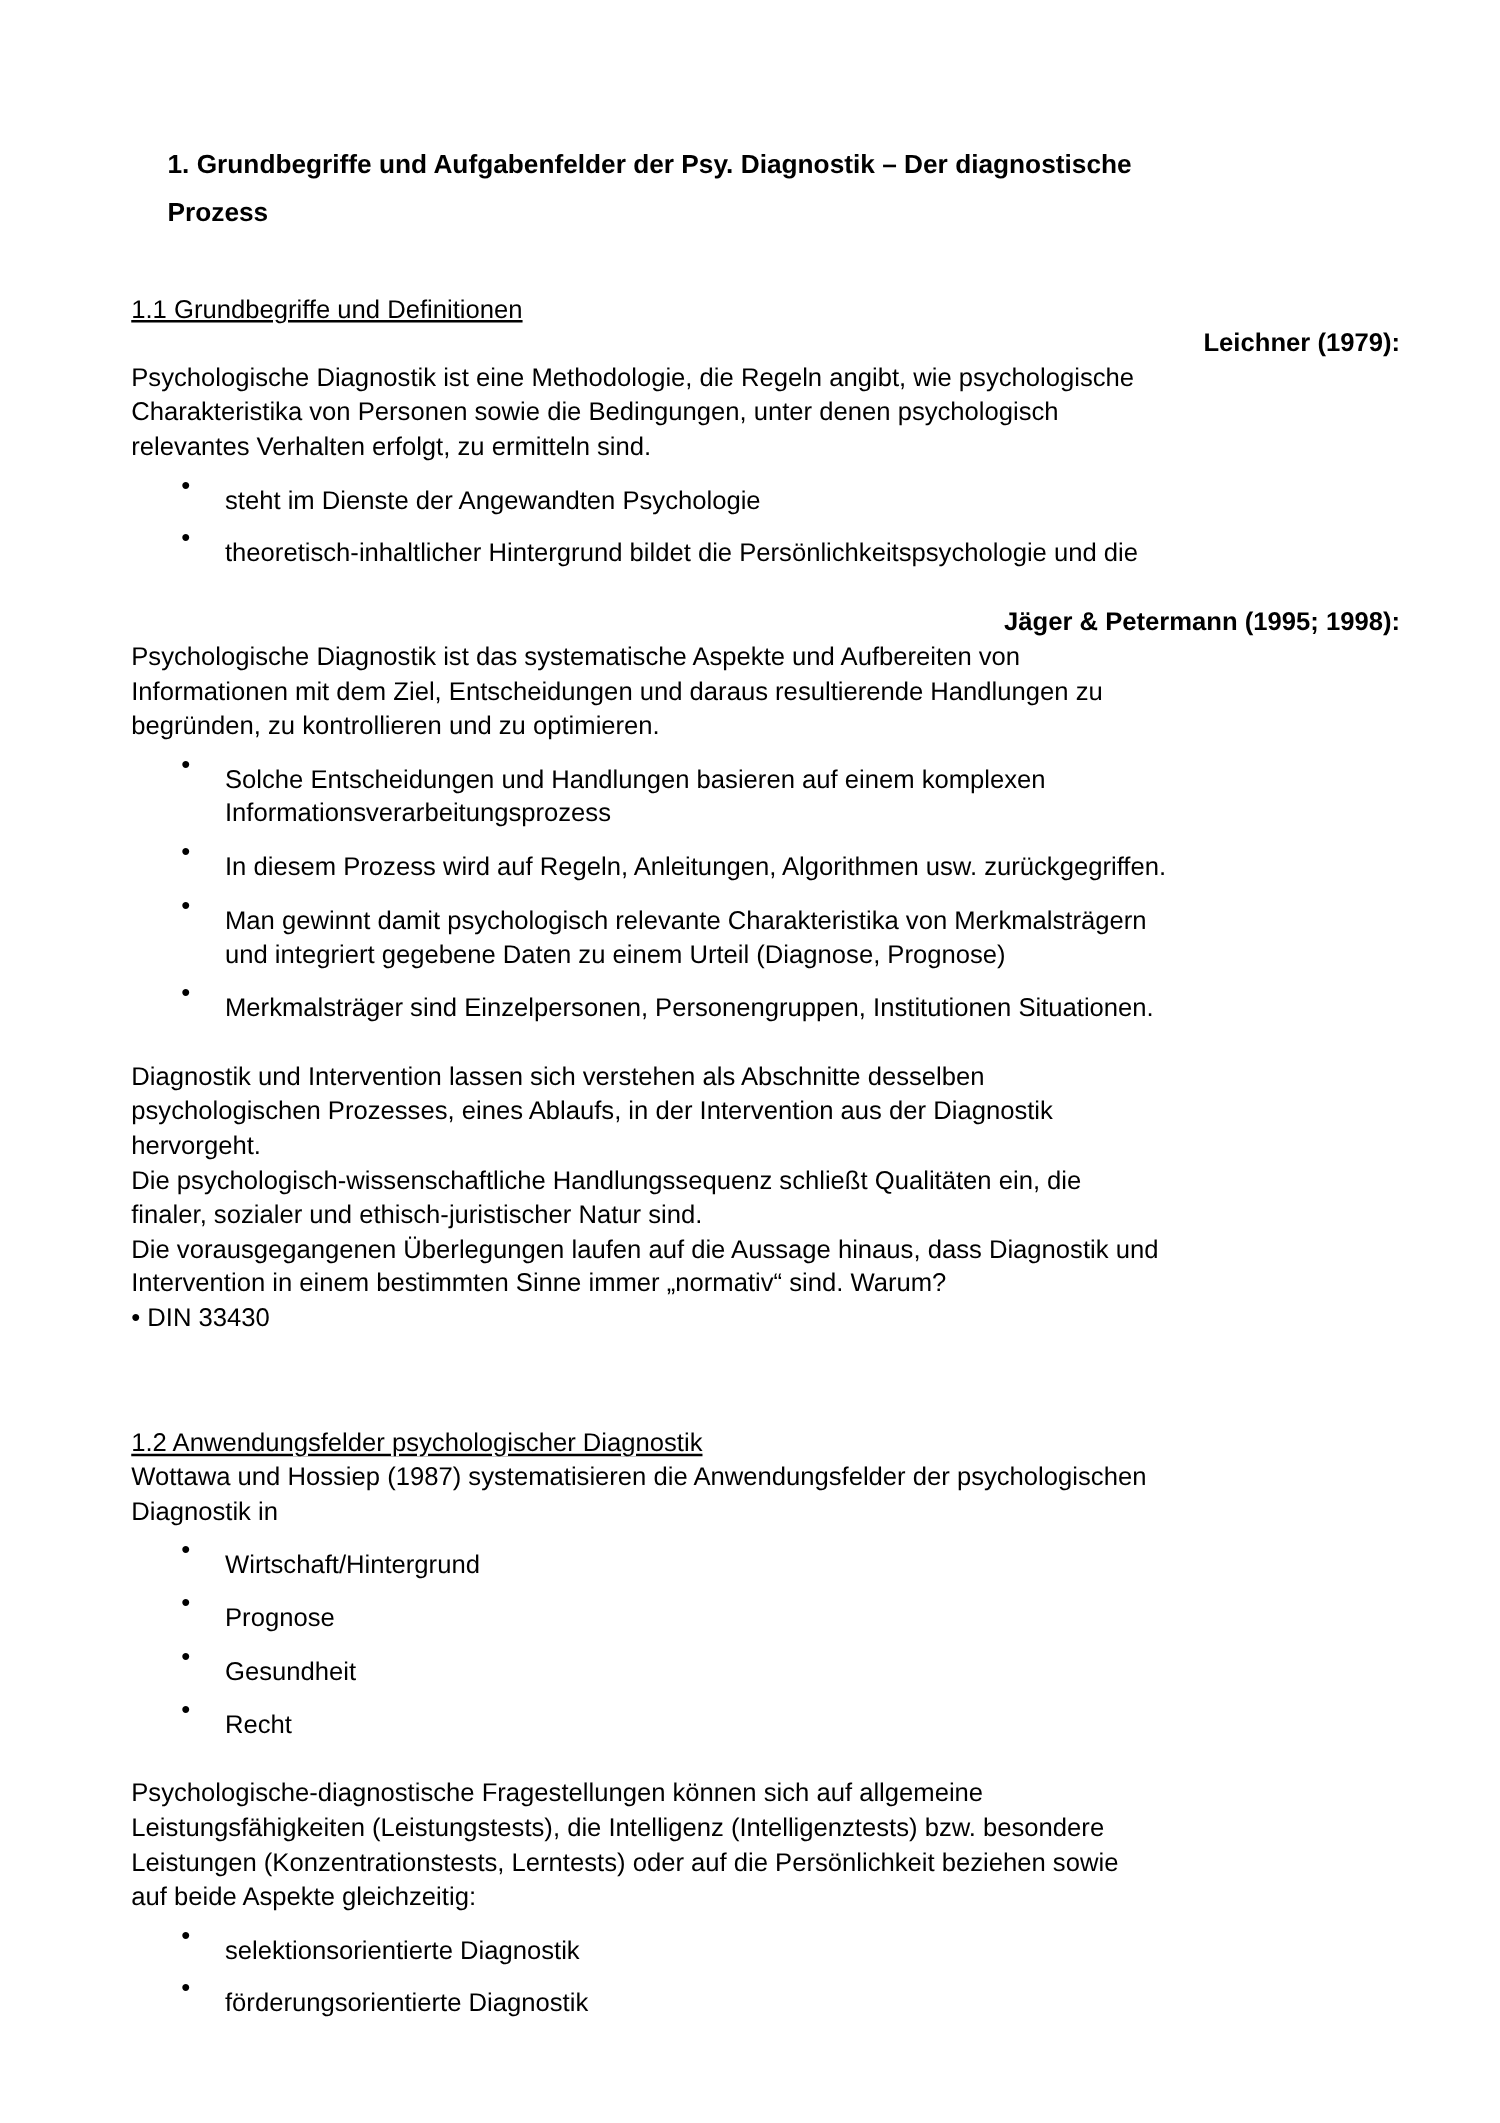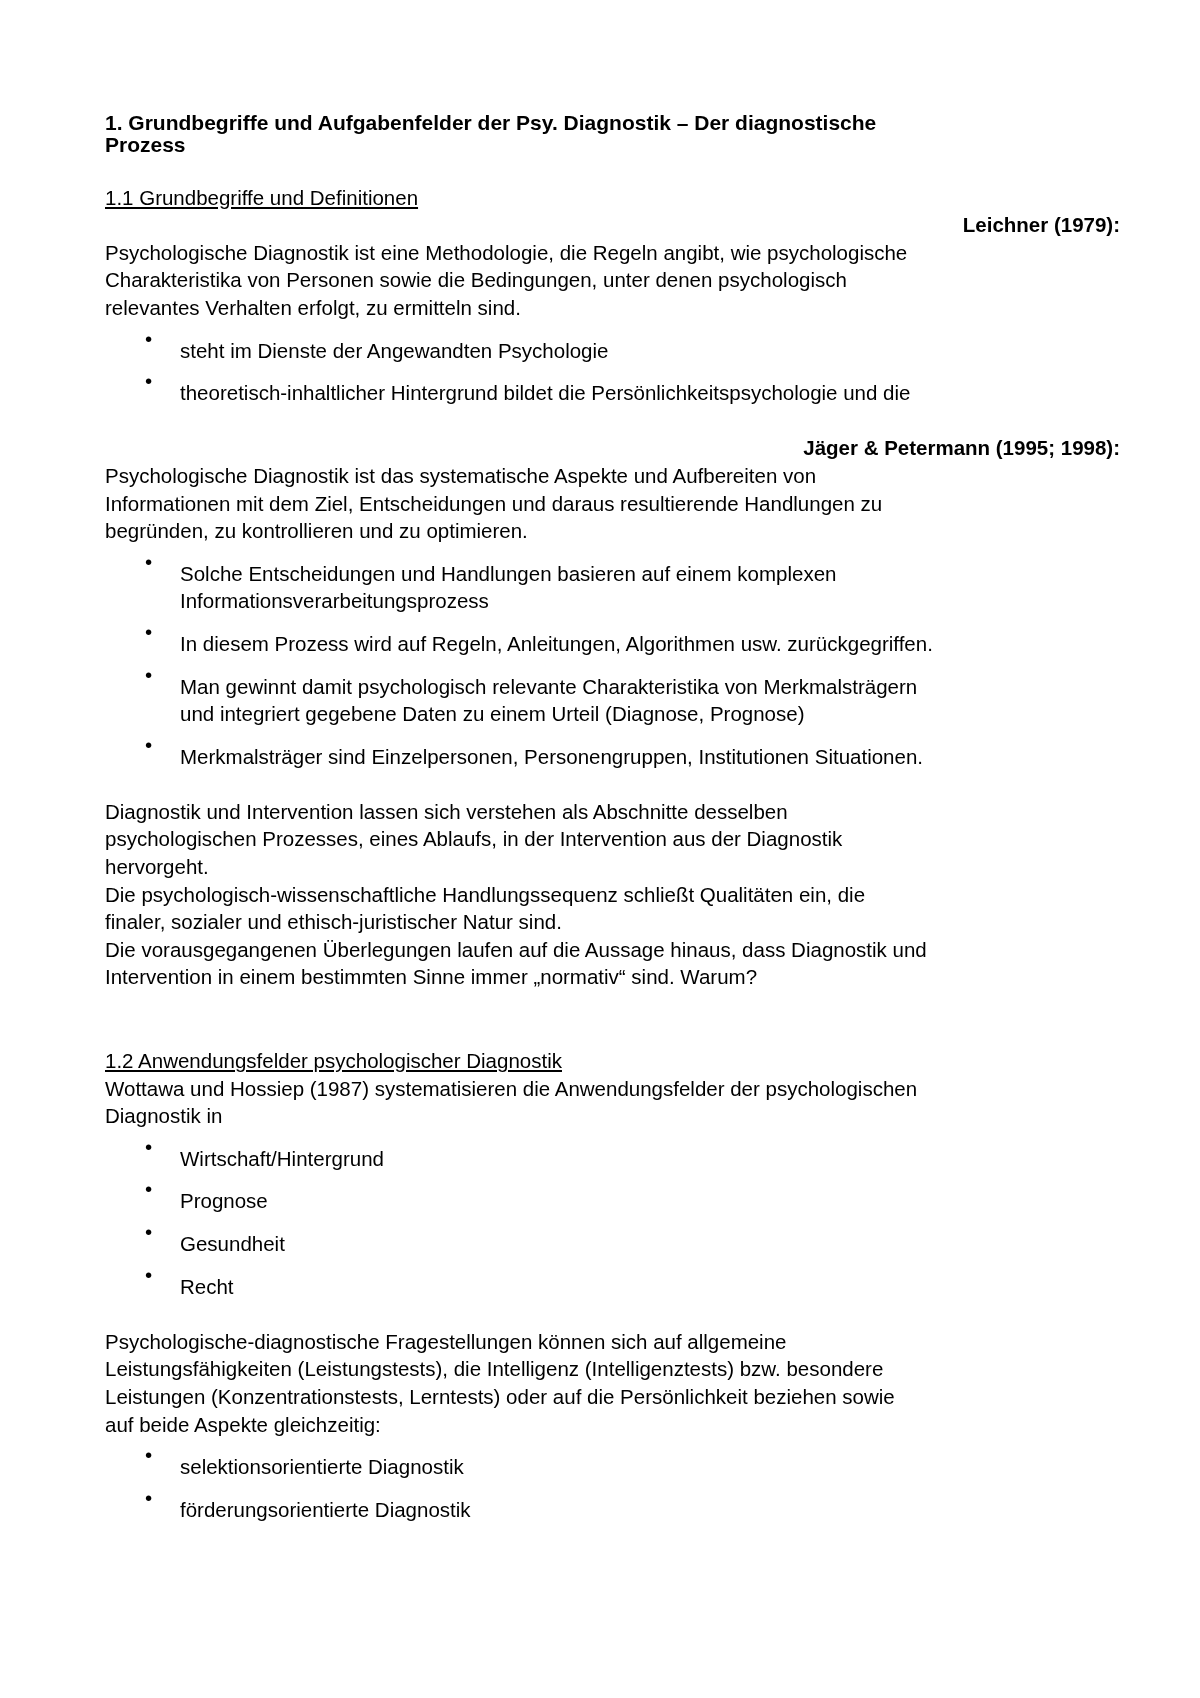--- a/index.html
+++ b/index.html
@@ -17,24 +17,25 @@
     width: 1015px;
     color: #000000;
     font-family: "Liberation Sans", sans-serif;
     font-size: 20.5px;
     line-height: 27.6px;
   }
   .pre { white-space: pre-line; }
   .doc-title {
     font-weight: bold;
     font-size: 21px;
-    line-height: 22px;
+    line-height: 39px;
     white-space: pre-line;
+    margin-left: 29px;
   }
-  .h-underline { text-decoration: underline; }
+  .h-underline { text-decoration: underline; margin-top: 16px; }
   .bold { font-weight: bold; text-align: right; }
   .sp1 { height: 27.6px; }
   .sp2 { height: 56px; }
   .bullet { display: flex; margin-top: 3px; }
   .bullet .marker {
     flex: 0 0 75px;
     box-sizing: border-box;
     padding-left: 40px;
   }
   .bullet .btext { flex: 1 1 auto; white-space: pre-line; margin-top: 12px; }
@@ -97,20 +98,21 @@
 
     <div class="sp1"></div>
 
     <div class="pre">Diagnostik und Intervention lassen sich verstehen als Abschnitte desselben
 psychologischen Prozesses, eines Ablaufs, in der Intervention aus der Diagnostik
 hervorgeht.</div>
     <div class="pre">Die psychologisch-wissenschaftliche Handlungssequenz schließt Qualitäten ein, die
 finaler, sozialer und ethisch-juristischer Natur sind.</div>
     <div class="pre">Die vorausgegangenen Überlegungen laufen auf die Aussage hinaus, dass Diagnostik und
 Intervention in einem bestimmten Sinne immer „normativ“ sind. Warum?</div>
+    <div>• DIN 33430</div>
 
     <div class="sp2"></div>
 
     <div class="h-underline">1.2 Anwendungsfelder psychologischer Diagnostik</div>
     <div class="pre">Wottawa und Hossiep (1987) systematisieren die Anwendungsfelder der psychologischen
 Diagnostik in</div>
 
     <div>
       <div class="bullet">
         <span class="marker">•</span>

